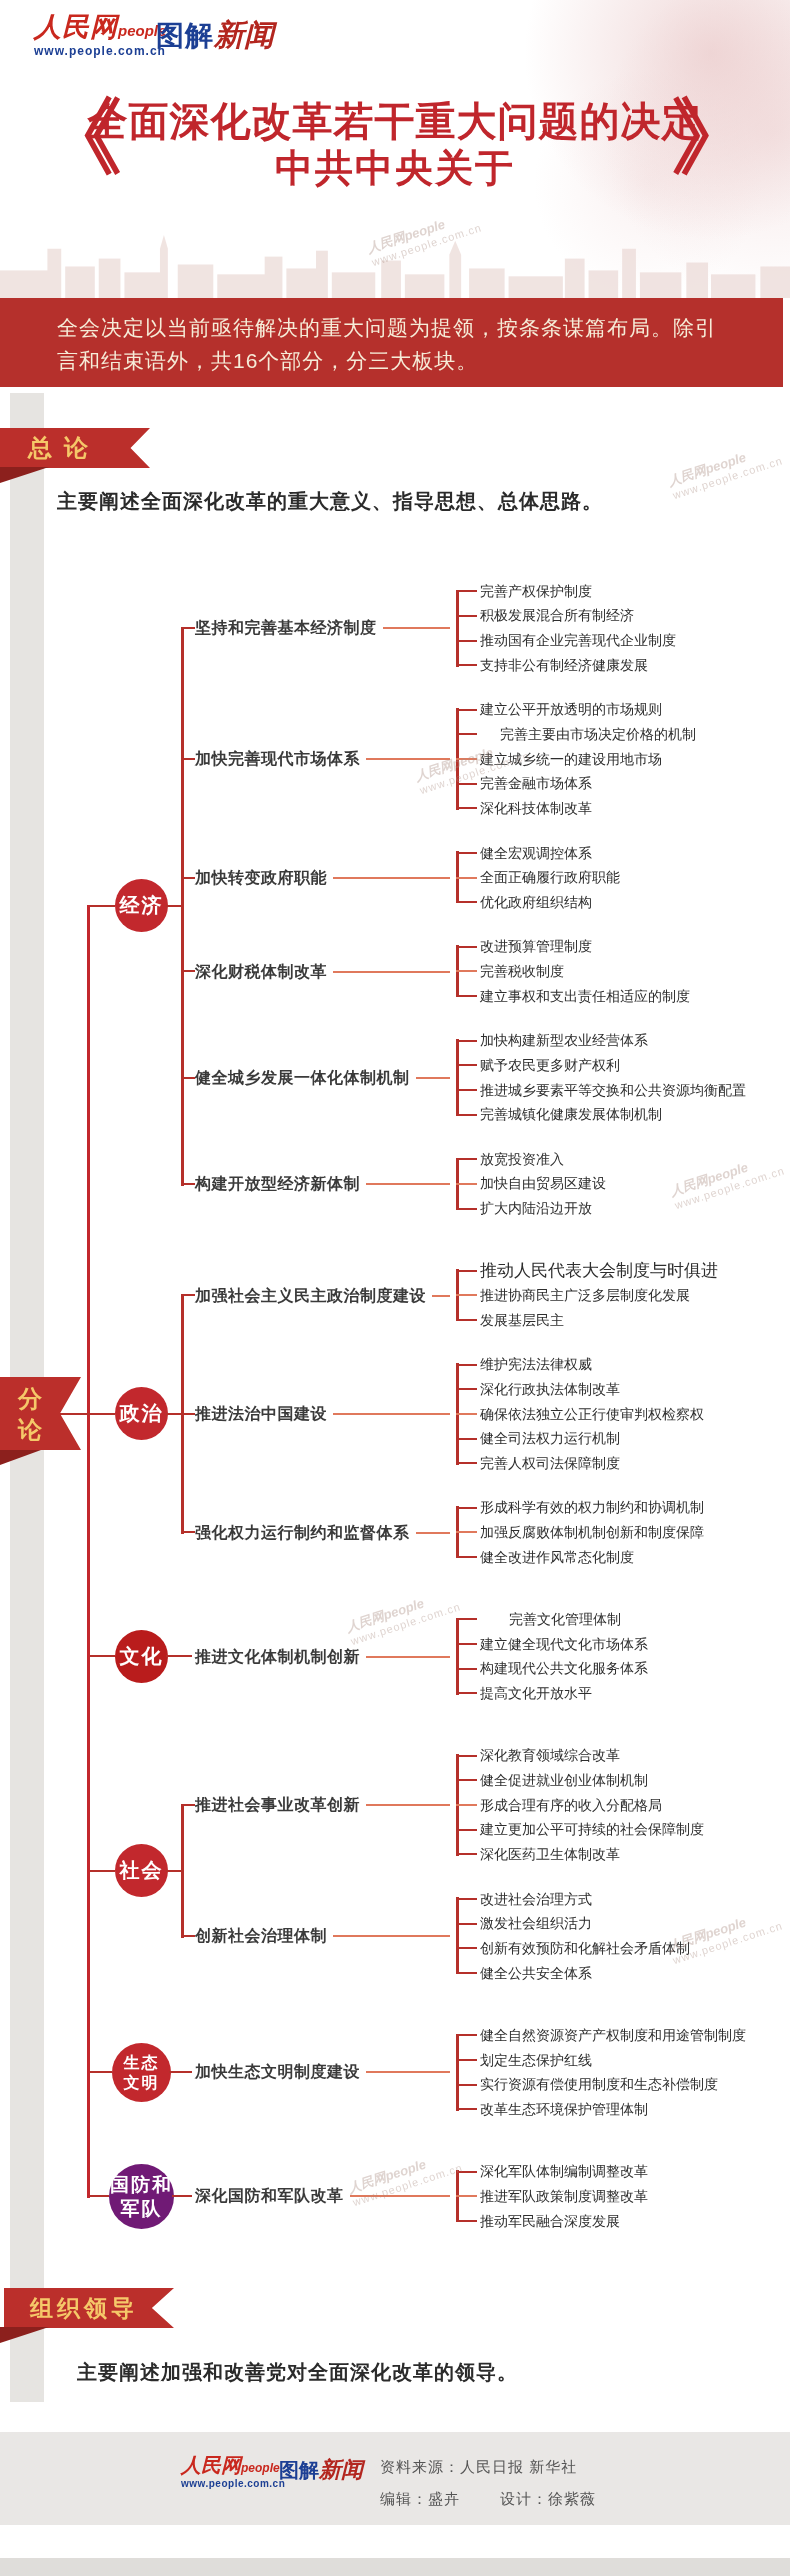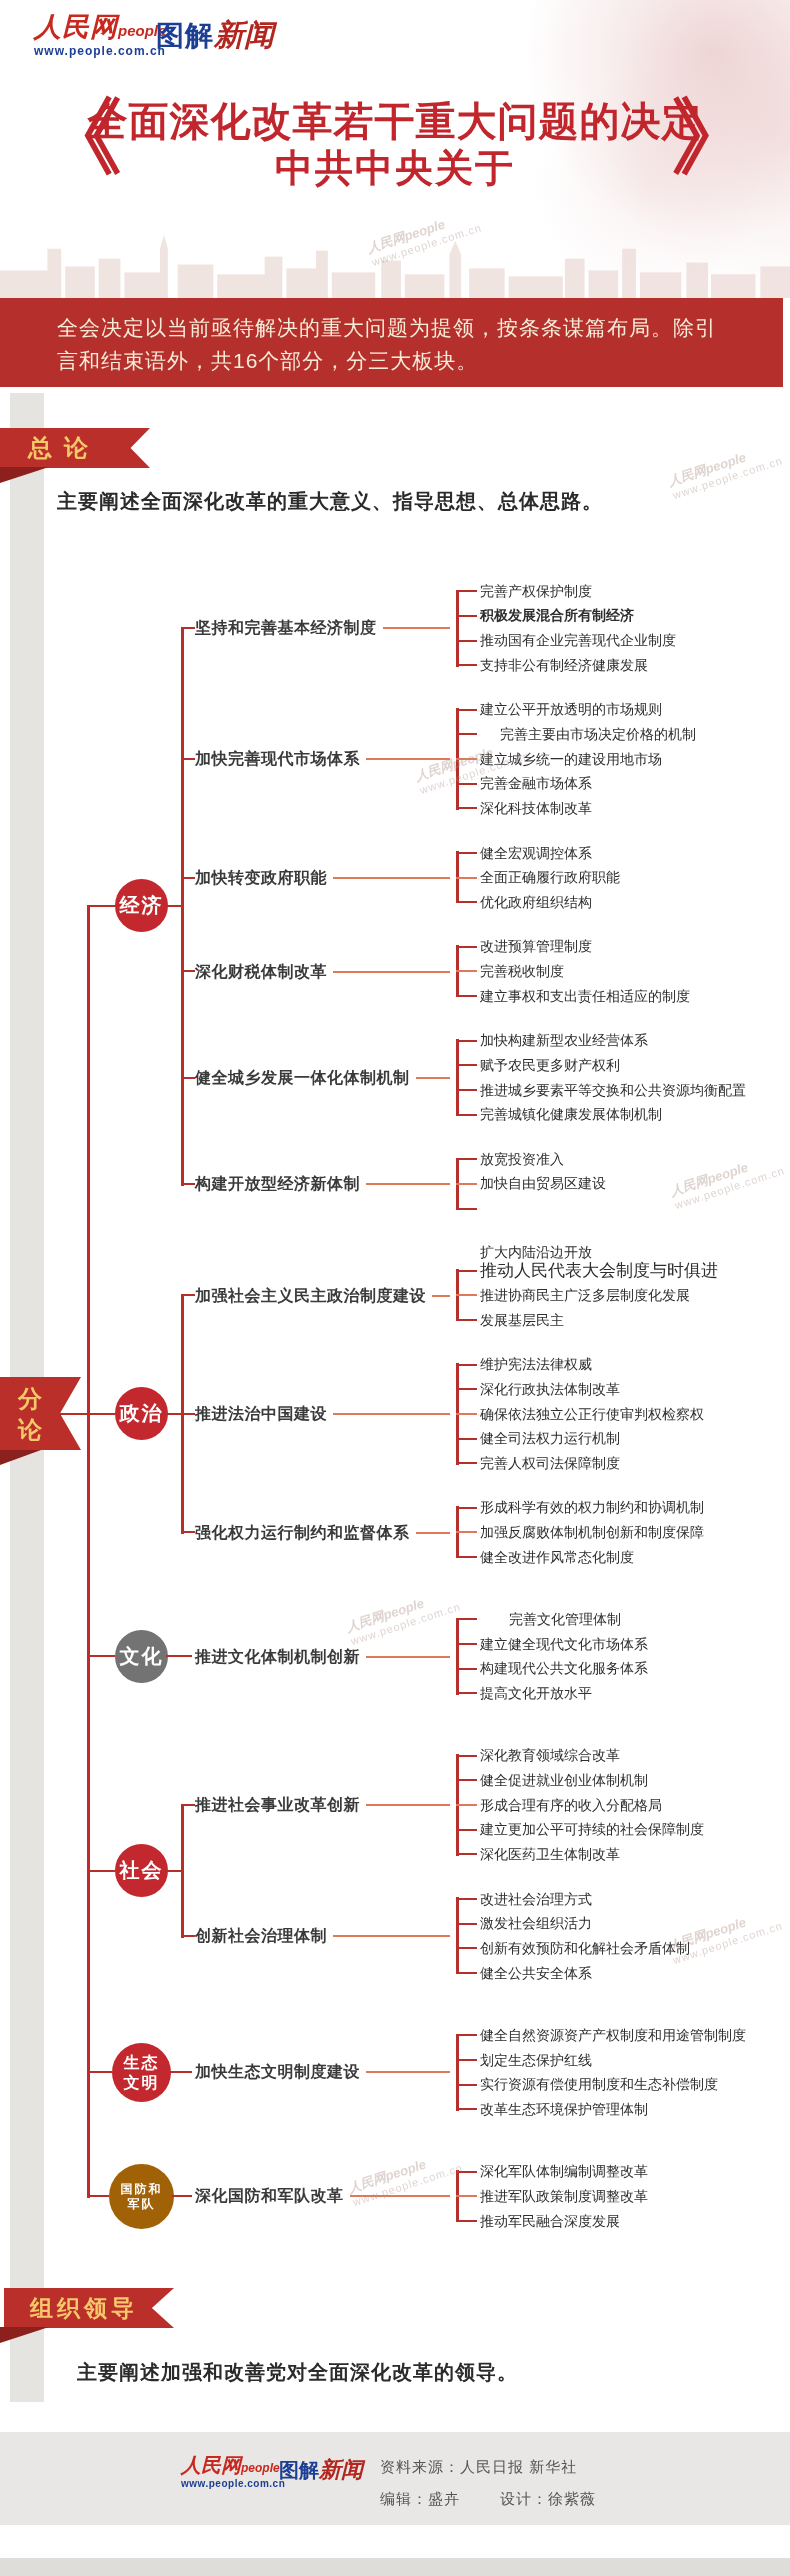--- a/index.html
+++ b/index.html
@@ -122,21 +122,21 @@
 
   <div class="abs ribbon" id="zonglun-ribbon">总论</div>
   <div class="abs ribbon-fold" id="zonglun-fold"></div>
   <div class="abs" id="zonglun-text">主要阐述全面深化改革的重大意义、指导思想、总体思路。</div>
 
   <div class="abs" id="tree">
       <div style="position: absolute; left: 456px; top: 590px; width: 3px; height: 77px; background: rgb(181, 48, 42);"></div>
       <div style="position: absolute; left: 456px; top: 590px; width: 21px; height: 2px; background: rgb(181, 48, 42);"></div>
       <div style="position: absolute; left: 480px; top: 581px; height: 21px; line-height: 21px; font-size: 14px; color: rgb(46, 46, 46); white-space: nowrap;">完善产权保护制度</div>
       <div style="position: absolute; left: 456px; top: 615px; width: 21px; height: 2px; background: rgb(181, 48, 42);"></div>
-      <div style="position: absolute; left: 480px; top: 605px; height: 21px; line-height: 21px; font-size: 14px; color: rgb(46, 46, 46); white-space: nowrap; font-weight: bold;">积极发展混合所有制经济</div>
+      <div style="position: absolute; left: 480px; top: 605px; height: 21px; line-height: 21px; font-size: 14px; color: rgb(46, 46, 46); white-space: nowrap;">积极发展混合所有制经济</div>
       <div style="position: absolute; left: 456px; top: 640px; width: 21px; height: 2px; background: rgb(181, 48, 42);"></div>
       <div style="position: absolute; left: 480px; top: 630px; height: 21px; line-height: 21px; font-size: 14px; color: rgb(46, 46, 46); white-space: nowrap;">推动国有企业完善现代企业制度</div>
       <div style="position: absolute; left: 456px; top: 664px; width: 21px; height: 2px; background: rgb(181, 48, 42);"></div>
       <div style="position: absolute; left: 480px; top: 655px; height: 21px; line-height: 21px; font-size: 14px; color: rgb(46, 46, 46); white-space: nowrap;">支持非公有制经济健康发展</div>
       <div style="position: absolute; left: 195px; top: 615px; width: 260px; height: 26px; display: flex; align-items: center;">
         <span style="font-size: 16px; font-weight: 600; color: rgb(58, 58, 58); white-space: nowrap; letter-spacing: 0.5px;">坚持和完善基本经济制度</span>
         <span style="flex: 1 1 0%; height: 2px; background: rgb(224, 121, 92); margin: 0px 5px 0px 6px; min-width: 8px;"></span>
       </div>
       <div style="position: absolute; left: 456px; top: 708px; width: 3px; height: 102px; background: rgb(181, 48, 42);"></div>
       <div style="position: absolute; left: 456px; top: 709px; width: 21px; height: 2px; background: rgb(181, 48, 42);"></div>
@@ -187,21 +187,21 @@
       <div style="position: absolute; left: 195px; top: 1065px; width: 260px; height: 26px; display: flex; align-items: center;">
         <span style="font-size: 16px; font-weight: 600; color: rgb(58, 58, 58); white-space: nowrap; letter-spacing: 0.5px;">健全城乡发展一体化体制机制</span>
         <span style="flex: 1 1 0%; height: 2px; background: rgb(224, 121, 92); margin: 0px 5px 0px 6px; min-width: 8px;"></span>
       </div>
       <div style="position: absolute; left: 456px; top: 1158px; width: 3px; height: 52px; background: rgb(181, 48, 42);"></div>
       <div style="position: absolute; left: 456px; top: 1158px; width: 21px; height: 2px; background: rgb(181, 48, 42);"></div>
       <div style="position: absolute; left: 480px; top: 1149px; height: 21px; line-height: 21px; font-size: 14px; color: rgb(46, 46, 46); white-space: nowrap;">放宽投资准入</div>
       <div style="position: absolute; left: 456px; top: 1183px; width: 21px; height: 2px; background: rgb(224, 121, 92);"></div>
       <div style="position: absolute; left: 480px; top: 1173px; height: 21px; line-height: 21px; font-size: 14px; color: rgb(46, 46, 46); white-space: nowrap;">加快自由贸易区建设</div>
       <div style="position: absolute; left: 456px; top: 1208px; width: 21px; height: 2px; background: rgb(181, 48, 42);"></div>
-      <div style="position: absolute; left: 480px; top: 1198px; height: 21px; line-height: 21px; font-size: 14px; color: rgb(46, 46, 46); white-space: nowrap; margin-top: 44px;">扩大内陆沿边开放</div>
+      <div style="position: absolute; left: 480px; top: 1198px; height: 21px; line-height: 21px; font-size: 14px; color: rgb(46, 46, 46); white-space: nowrap;">扩大内陆沿边开放</div>
       <div style="position: absolute; left: 195px; top: 1171px; width: 260px; height: 26px; display: flex; align-items: center;">
         <span style="font-size: 16px; font-weight: 600; color: rgb(58, 58, 58); white-space: nowrap; letter-spacing: 0.5px;">构建开放型经济新体制</span>
         <span style="flex: 1 1 0%; height: 2px; background: rgb(224, 121, 92); margin: 0px 5px 0px 6px; min-width: 8px;"></span>
       </div>
       <div style="position: absolute; left: 115px; top: 879px; width: 53px; height: 53px; border-radius: 50%; background: rgb(194, 40, 45); color: rgb(255, 255, 255); display: flex; flex-direction: column; align-items: center; justify-content: center; font-weight: 600; letter-spacing: 2px; font-size: 20px; line-height: 1.25;">
         <span>经济</span>
       </div>
       <div style="position: absolute; left: 87px; top: 905px; width: 28px; height: 2px; background: rgb(181, 48, 42);"></div>
       <div style="position: absolute; left: 181px; top: 627px; width: 3px; height: 559px; background: rgb(181, 48, 42);"></div>
       <div style="position: absolute; left: 181px; top: 627px; width: 14px; height: 2px; background: rgb(181, 48, 42);"></div>
@@ -263,21 +263,21 @@
       <div style="position: absolute; left: 456px; top: 1643px; width: 21px; height: 2px; background: rgb(181, 48, 42);"></div>
       <div style="position: absolute; left: 480px; top: 1634px; height: 21px; line-height: 21px; font-size: 14px; color: rgb(46, 46, 46); white-space: nowrap;">建立健全现代文化市场体系</div>
       <div style="position: absolute; left: 456px; top: 1668px; width: 21px; height: 2px; background: rgb(181, 48, 42);"></div>
       <div style="position: absolute; left: 480px; top: 1658px; height: 21px; line-height: 21px; font-size: 14px; color: rgb(46, 46, 46); white-space: nowrap;">构建现代公共文化服务体系</div>
       <div style="position: absolute; left: 456px; top: 1692px; width: 21px; height: 2px; background: rgb(181, 48, 42);"></div>
       <div style="position: absolute; left: 480px; top: 1683px; height: 21px; line-height: 21px; font-size: 14px; color: rgb(46, 46, 46); white-space: nowrap;">提高文化开放水平</div>
       <div style="position: absolute; left: 195px; top: 1644px; width: 260px; height: 26px; display: flex; align-items: center;">
         <span style="font-size: 16px; font-weight: 600; color: rgb(58, 58, 58); white-space: nowrap; letter-spacing: 0.5px;">推进文化体制机制创新</span>
         <span style="flex: 1 1 0%; height: 2px; background: rgb(224, 121, 92); margin: 0px 5px 0px 6px; min-width: 8px;"></span>
       </div>
-      <div style="position: absolute; left: 115px; top: 1630px; width: 53px; height: 53px; border-radius: 50%; background: #737373; color: rgb(255, 255, 255); display: flex; flex-direction: column; align-items: center; justify-content: center; font-weight: 600; letter-spacing: 2px; font-size: 20px; line-height: 1.25;">
+      <div style="position: absolute; left: 115px; top: 1630px; width: 53px; height: 53px; border-radius: 50%; background: #b91c1c; color: rgb(255, 255, 255); display: flex; flex-direction: column; align-items: center; justify-content: center; font-weight: 600; letter-spacing: 2px; font-size: 20px; line-height: 1.25;">
         <span>文化</span>
       </div>
       <div style="position: absolute; left: 87px; top: 1655px; width: 28px; height: 2px; background: rgb(181, 48, 42);"></div>
       <div style="position: absolute; left: 166px; top: 1655px; width: 26px; height: 2px; background: rgb(181, 48, 42);"></div>
       <div style="position: absolute; left: 456px; top: 1754px; width: 3px; height: 102px; background: rgb(181, 48, 42);"></div>
       <div style="position: absolute; left: 456px; top: 1755px; width: 21px; height: 2px; background: rgb(181, 48, 42);"></div>
       <div style="position: absolute; left: 480px; top: 1745px; height: 21px; line-height: 21px; font-size: 14px; color: rgb(46, 46, 46); white-space: nowrap;">深化教育领域综合改革</div>
       <div style="position: absolute; left: 456px; top: 1779px; width: 21px; height: 2px; background: rgb(181, 48, 42);"></div>
       <div style="position: absolute; left: 480px; top: 1770px; height: 21px; line-height: 21px; font-size: 14px; color: rgb(46, 46, 46); white-space: nowrap;">健全促进就业创业体制机制</div>
       <div style="position: absolute; left: 456px; top: 1804px; width: 21px; height: 2px; background: rgb(224, 121, 92);"></div>
@@ -334,21 +334,21 @@
       <div style="position: absolute; left: 456px; top: 2171px; width: 21px; height: 2px; background: rgb(181, 48, 42);"></div>
       <div style="position: absolute; left: 480px; top: 2161px; height: 21px; line-height: 21px; font-size: 14px; color: rgb(46, 46, 46); white-space: nowrap;">深化军队体制编制调整改革</div>
       <div style="position: absolute; left: 456px; top: 2195px; width: 21px; height: 2px; background: rgb(224, 121, 92);"></div>
       <div style="position: absolute; left: 480px; top: 2186px; height: 21px; line-height: 21px; font-size: 14px; color: rgb(46, 46, 46); white-space: nowrap;">推进军队政策制度调整改革</div>
       <div style="position: absolute; left: 456px; top: 2220px; width: 21px; height: 2px; background: rgb(181, 48, 42);"></div>
       <div style="position: absolute; left: 480px; top: 2211px; height: 21px; line-height: 21px; font-size: 14px; color: rgb(46, 46, 46); white-space: nowrap;">推动军民融合深度发展</div>
       <div style="position: absolute; left: 195px; top: 2183px; width: 260px; height: 26px; display: flex; align-items: center;">
         <span style="font-size: 16px; font-weight: 600; color: rgb(58, 58, 58); white-space: nowrap; letter-spacing: 0.5px;">深化国防和军队改革</span>
         <span style="flex: 1 1 0%; height: 2px; background: rgb(224, 121, 92); margin: 0px 5px 0px 6px; min-width: 8px;"></span>
       </div>
-      <div style="position: absolute; left: 109px; top: 2164px; width: 65px; height: 65px; border-radius: 50%; background: #a16207; color: rgb(255, 255, 255); display: flex; flex-direction: column; align-items: center; justify-content: center; font-weight: 600; letter-spacing: 2px; font-size: 12px; line-height: 1.25;">
+      <div style="position: absolute; left: 109px; top: 2164px; width: 65px; height: 65px; border-radius: 50%; background: #701a75; color: rgb(255, 255, 255); display: flex; flex-direction: column; align-items: center; justify-content: center; font-weight: 600; letter-spacing: 2px; font-size: 19px; line-height: 1.25;">
         <span>国防和</span>
         <span>军队</span>
       </div>
       <div style="position: absolute; left: 87px; top: 2195px; width: 22px; height: 2px; background: rgb(181, 48, 42);"></div>
       <div style="position: absolute; left: 172px; top: 2195px; width: 20px; height: 2px; background: rgb(181, 48, 42);"></div>
       <div style="position: absolute; left: 87px; top: 905px; width: 3px; height: 1293px; background: rgb(194, 40, 45);"></div>
       <div style="position: absolute; left: 59px; top: 1413px; width: 55px; height: 2px; background: rgb(181, 48, 42);"></div>
       <div style="position: absolute; left: 0px; top: 1377px; width: 81px; height: 73px; background: rgb(187, 47, 43); clip-path: polygon(0px 0px, 100% 0px, 74% 50%, 100% 100%, 0px 100%); color: rgb(245, 200, 105); font-weight: bold; font-size: 24px; line-height: 31px; display: flex; flex-direction: column; justify-content: center; padding-left: 18px; box-sizing: border-box;">
         <span>分</span>
         <span>论</span>

